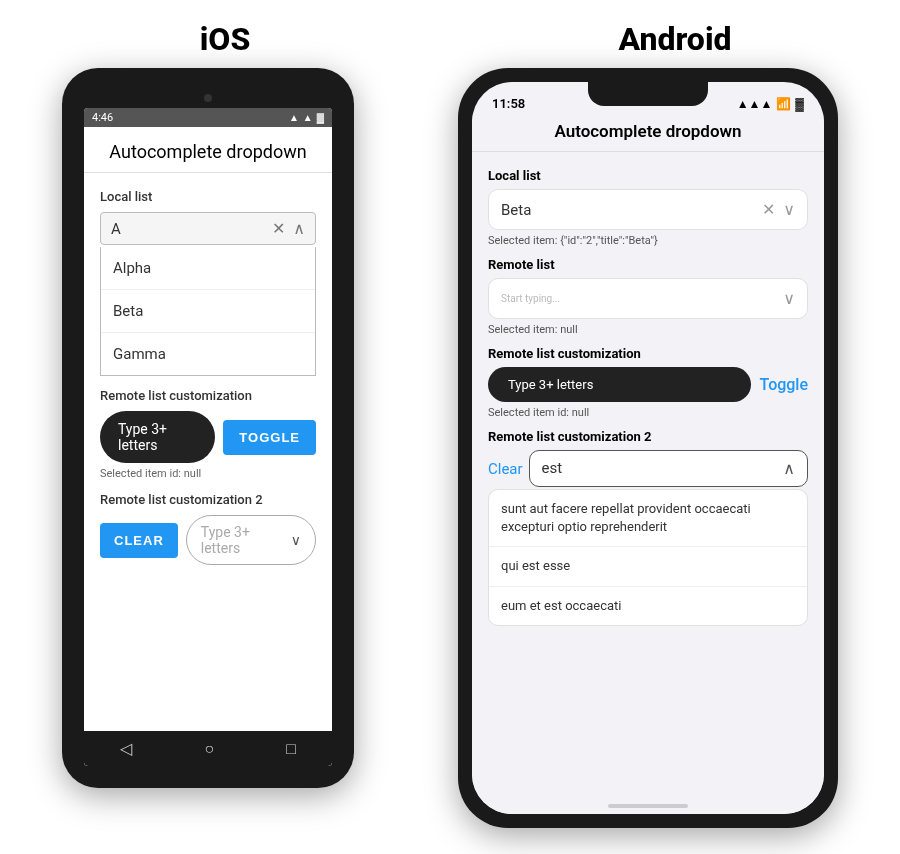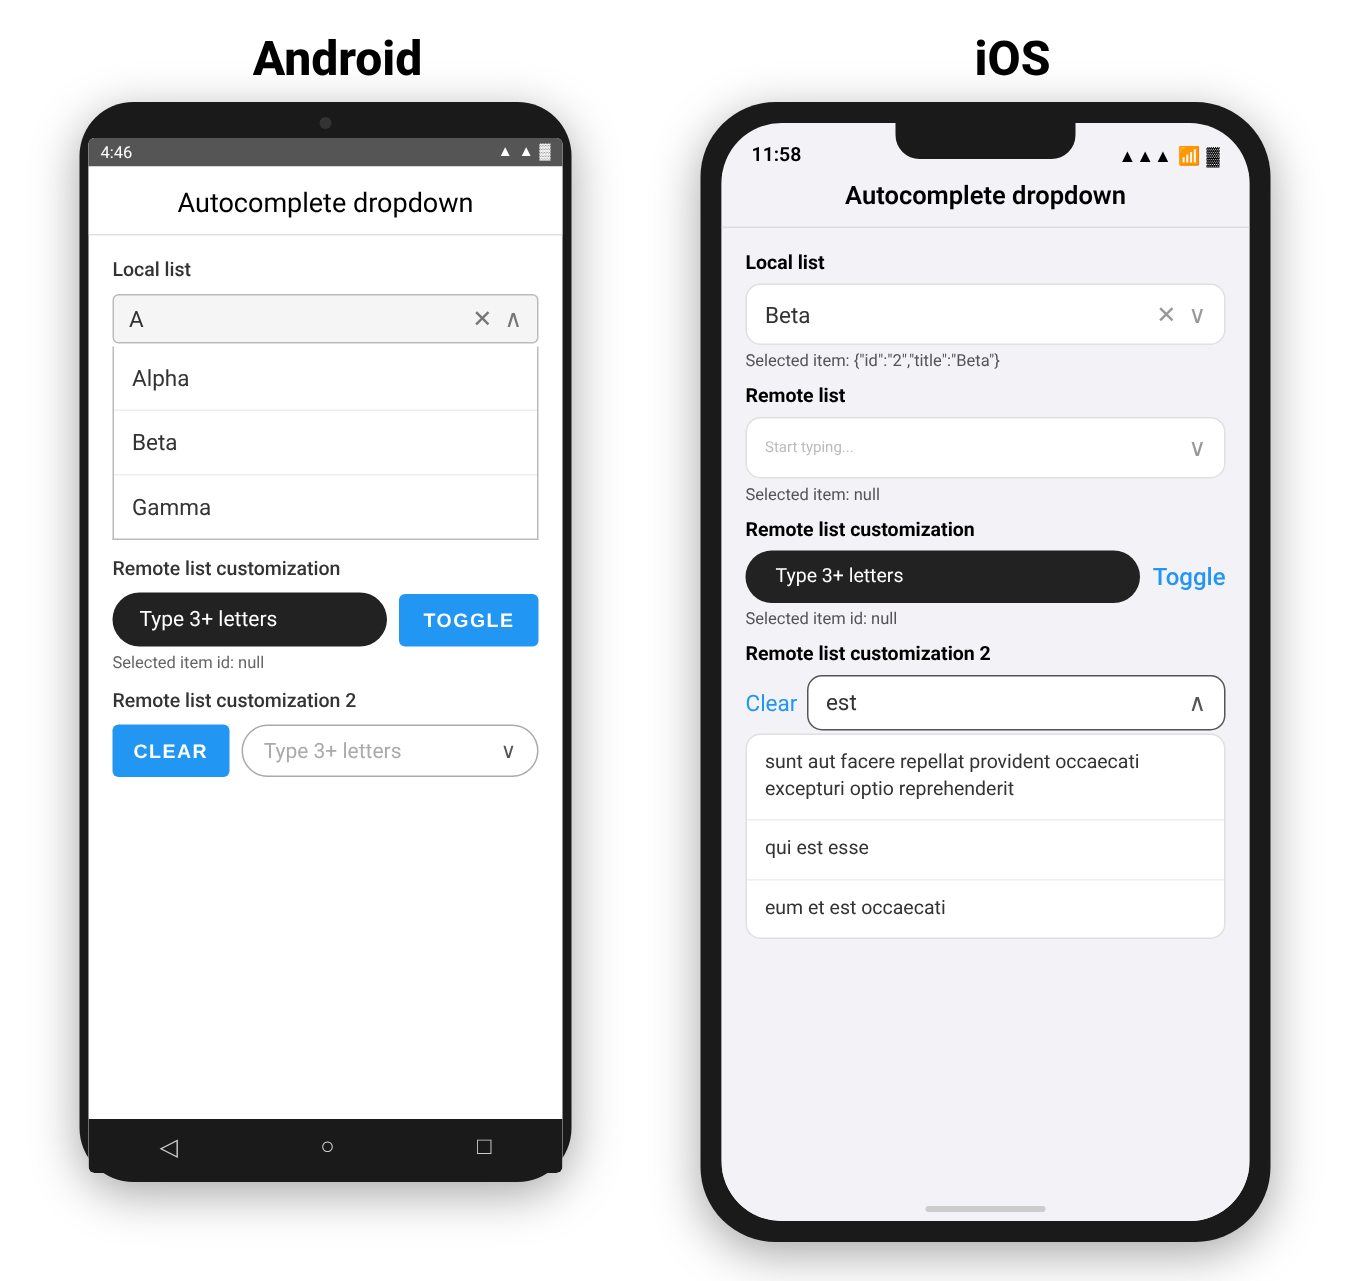--- a/index.html
+++ b/index.html
@@ -31,25 +31,25 @@
       display: flex;
       width: 100%;
       justify-content: space-around;
       align-items: flex-start;
       padding: 0 10px;
       flex: 1;
     }
 
     
     .android-phone {
-      width: 328px;
+      width: 292px;
       height: 720px;
       background: #1a1a1a;
       border-radius: 36px;
-      padding: 6px;
+      padding: 22px;
       display: flex;
       flex-direction: column;
       position: relative;
       box-shadow: 0 8px 32px rgba(0,0,0,0.35);
     }
     .android-camera {
       width: 8px; height: 8px;
       background: #333;
       border-radius: 50%;
       margin: 4px auto 6px;
@@ -398,22 +398,22 @@
       position: absolute;
       bottom: 20px;
       left: 50%;
       transform: translateX(-50%);
     }
   </style>
 </head>
 <body>
 
 <div class="platform-labels">
+  <div class="platform-label">iOS</div>
   <div class="platform-label">Android</div>
-  <div class="platform-label">iOS</div>
 </div>
 
 <div class="phones-row">
 
   <div class="android-phone">
     <div class="android-camera"></div>
     <div class="android-screen">
 
       <div class="android-status-bar">
         <span>4:46</span>

